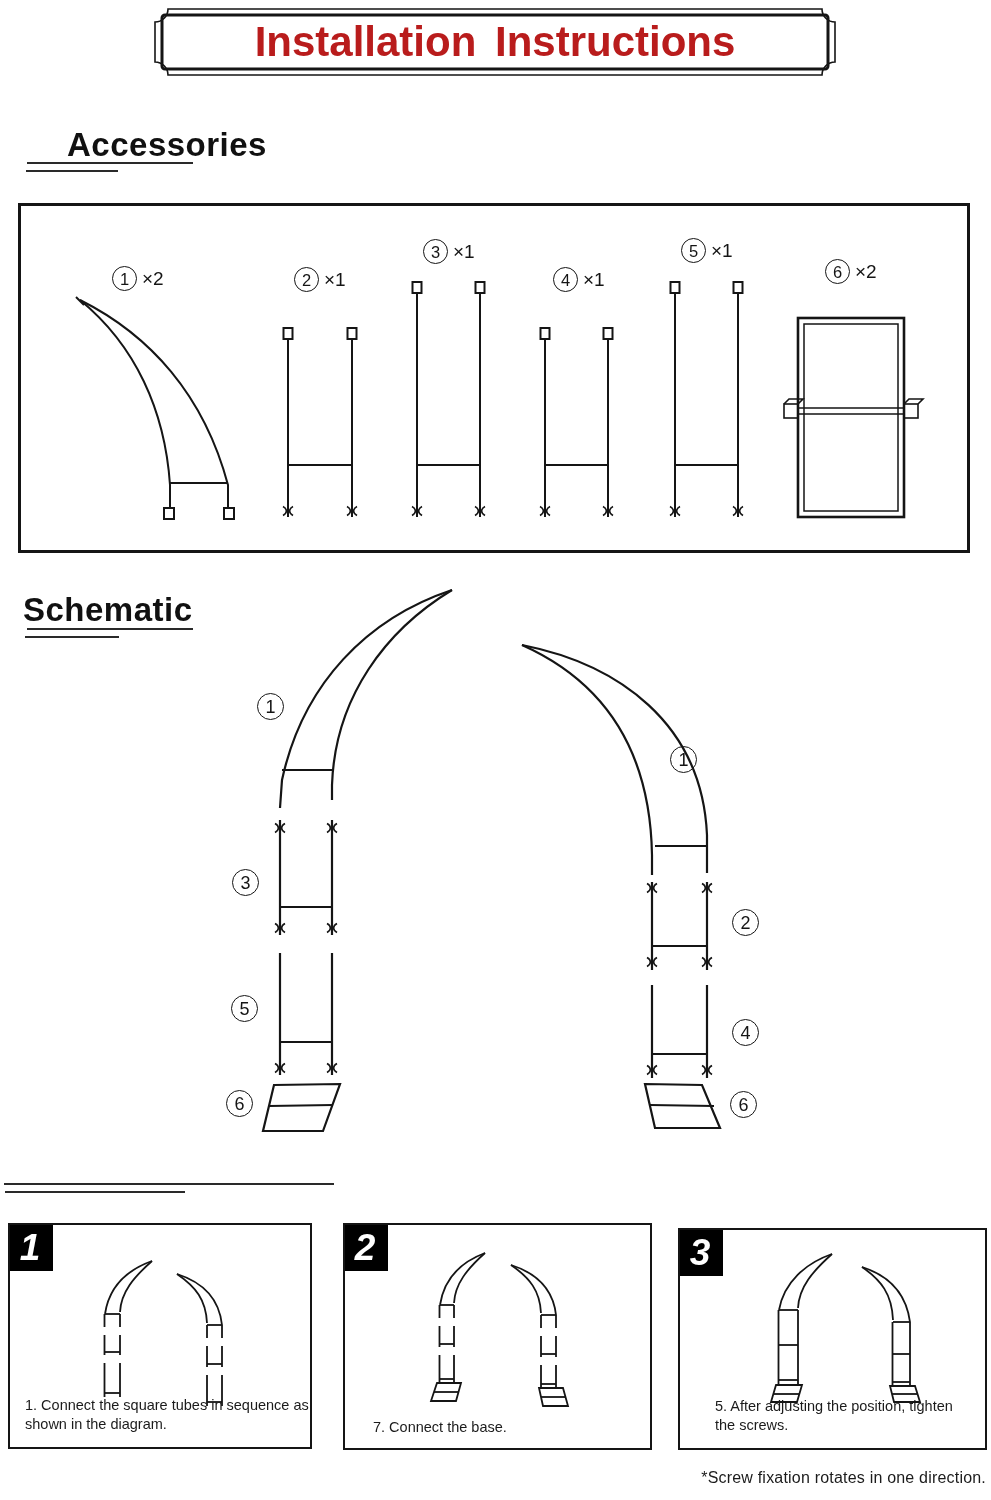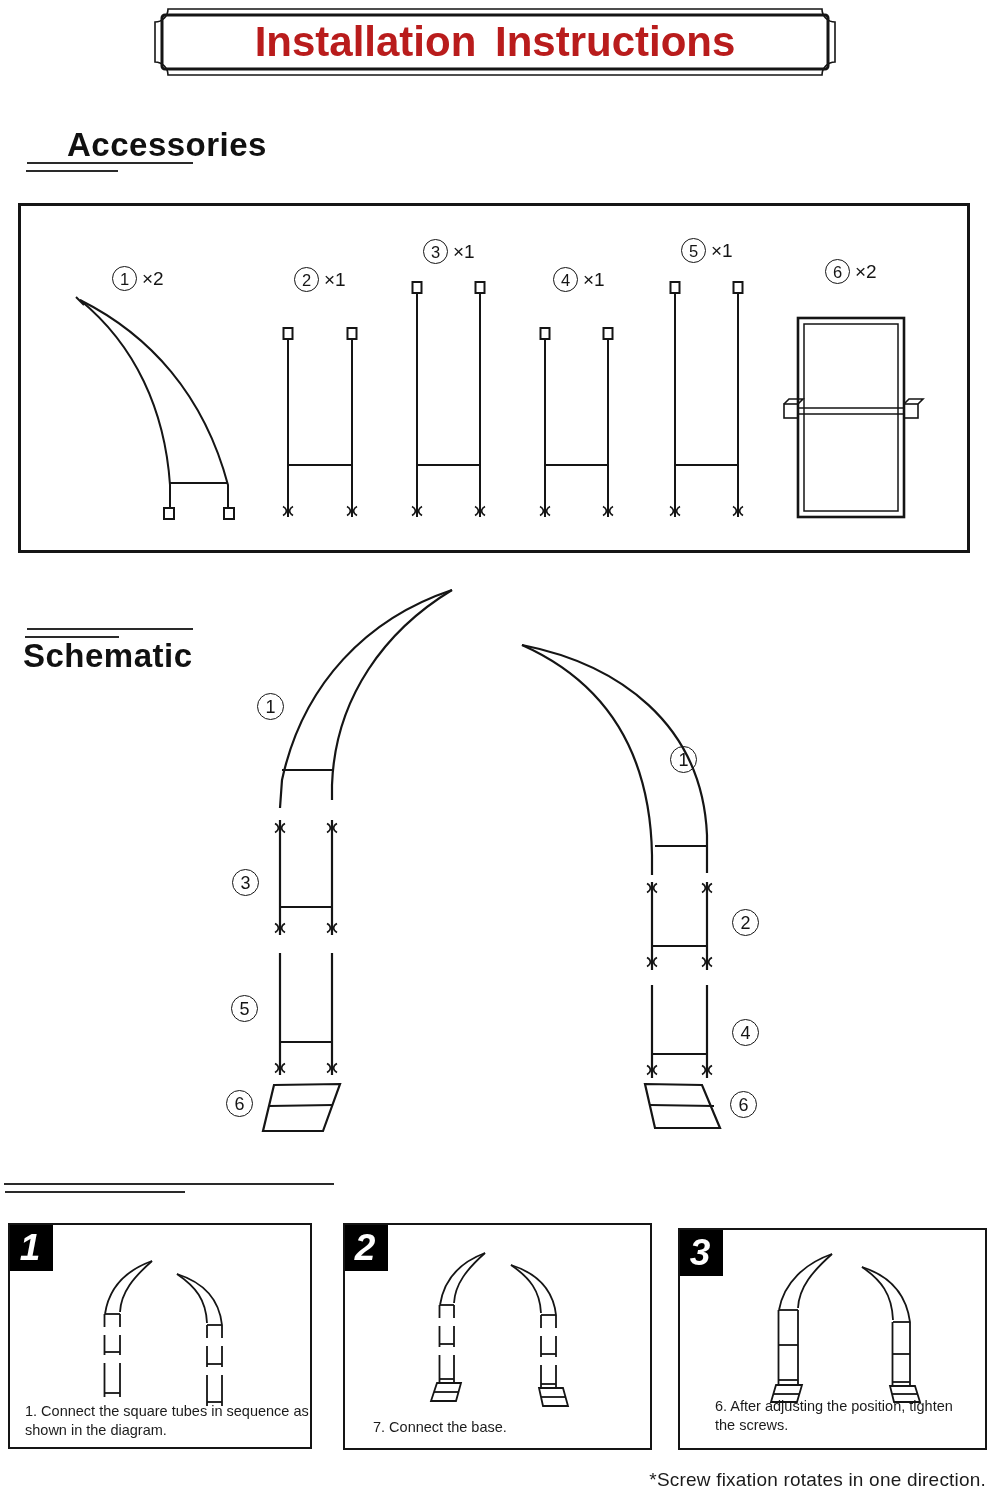--- a/index.html
+++ b/index.html
@@ -40,21 +40,21 @@
 
   
   .stepbox { position:absolute; box-sizing:border-box; border:2.2px solid #151515; background:#fff; }
   .badge {
     position:absolute; left:0; top:0; width:40px; height:46px; background:#000;
     color:#fff; display:flex; align-items:center; justify-content:center;
     font-size:37px; font-weight:bold; font-style:italic; padding-right:3px;
   }
   .caption { position:absolute; font-size:14.5px; line-height:1.32; color:#1b1b1b; }
 
-  .footnote { position:absolute; right:5px; top:1469px; font-size:19px; color:#1b1b1b; letter-spacing:0.2px; }
+  .footnote { position:absolute; right:5px; top:1469px; font-size:16px; color:#1b1b1b; letter-spacing:0.2px; }
 </style>
 </head>
 <body>
 
 <div id="page">
 
   <div class="abs plaque">
     <svg width="686" height="72" viewBox="0 0 686 72">
       <path d="M16,3 H670 A13,13 0 0 0 683,16 V56 A13,13 0 0 0 670,69 H16 A13,13 0 0 0 3,56 V16 A13,13 0 0 0 16,3 Z" stroke-width="1.6"></path>
       <rect x="10" y="9" width="666" height="54" rx="3" stroke-width="3"></rect>
@@ -150,21 +150,21 @@
   </div>
   <div class="part-label" style="left:681px; top:238px;">
     <span class="circ">5</span>
     <span>×1</span>
   </div>
   <div class="part-label" style="left:825px; top:259px;">
     <span class="circ">6</span>
     <span>×2</span>
   </div>
 
-  <div class="heading" style="left:23px; top:592px;margin-top:46px;">Schematic</div>
+  <div class="heading" style="left:23px; top:592px;">Schematic</div>
   <div class="rule" style="left:27px; top:628px; width:166px;"></div>
   <div class="rule" style="left:25px; top:636px; width:94px;"></div>
 
   <div class="abs" style="left:200px; top:585px; width:600px; height:560px;">
     <svg width="600" height="560" viewBox="0 0 600 560">
       <defs>
         <g id="bt2">
           <path d="M-5,-4.5 C-0.5,-2 -0.5,2 -5,4.5 M5,-4.5 C0.5,-2 0.5,2 5,4.5" stroke-width="1.6"></path>
         </g>
       </defs>
@@ -242,21 +242,21 @@
         <path d="M167,49 C186,62 196,75 197,98"></path>
         <path d="M197,100 H212"></path>
         <path d="M197,100 V113 M212,100 V113"></path>
         <path d="M197,121 V142 M212,121 V142"></path>
         <path d="M197,139 H212"></path>
         <path d="M197,150 V181 M212,150 V181"></path>
         <path d="M197,177 H212"></path>
       </g>
     </svg>
     <div class="badge">1</div>
-    <div class="caption" style="left:15px; top:171px; width:286px;margin-top:6px;">1. Connect the square tubes in sequence as shown in the diagram.</div>
+    <div class="caption" style="left:15px; top:171px; width:286px;">1. Connect the square tubes in sequence as shown in the diagram.</div>
   </div>
 
   <div class="stepbox" style="left:343px; top:1223px; width:309px; height:227px;">
     <svg width="100%" height="100%" viewBox="0 0 305 223">
       <g stroke-width="1.8">
         <path d="M140,28 C116,37 99,54 95,80"></path>
         <path d="M140,28 C122,44 110,59 109,78"></path>
         <path d="M95,80 H109"></path>
         <path d="M94.5,80 V93 M109,80 V93"></path>
         <path d="M94.5,101 V122 M109,101 V122"></path>
@@ -296,18 +296,18 @@
         <path d="M182,37 C201,50 212,64 213,90"></path>
         <path d="M213,92 H230"></path>
         <path d="M212.5,92 V155 M230,92 V155"></path>
         <path d="M212.5,124 H230"></path>
         <path d="M212.5,152 H230"></path>
         <path d="M210,156 L235,156 L240,172 L214,172 Z"></path>
         <path d="M212,164 L237,164"></path>
       </g>
     </svg>
     <div class="badge">3</div>
-    <div class="caption" style="left:35px; top:167px; width:248px;">6. After adjusting the position, tighten the screws.</div>
+    <div class="caption" style="left:35px; top:167px; width:248px;">5. After adjusting the position, tighten the screws.</div>
   </div>
 
   <div class="footnote">*Screw fixation rotates in one direction.</div>
 
 </div>
 
 </body></html>

